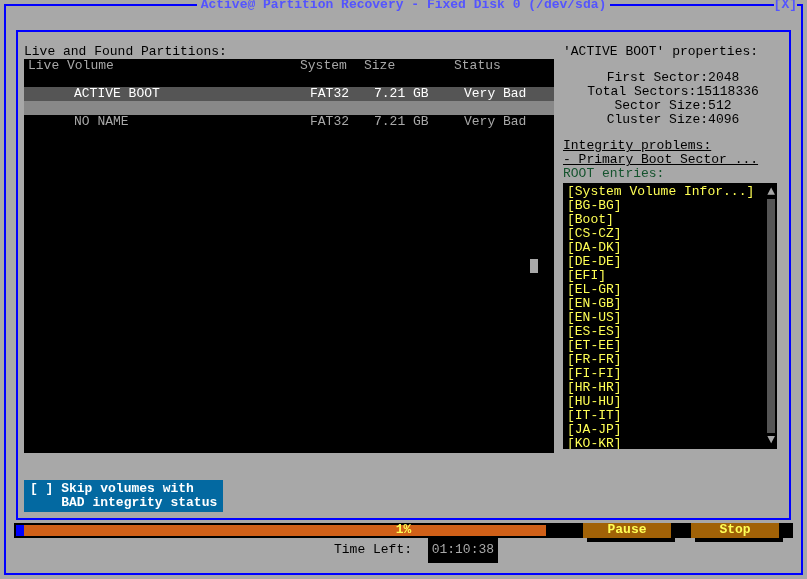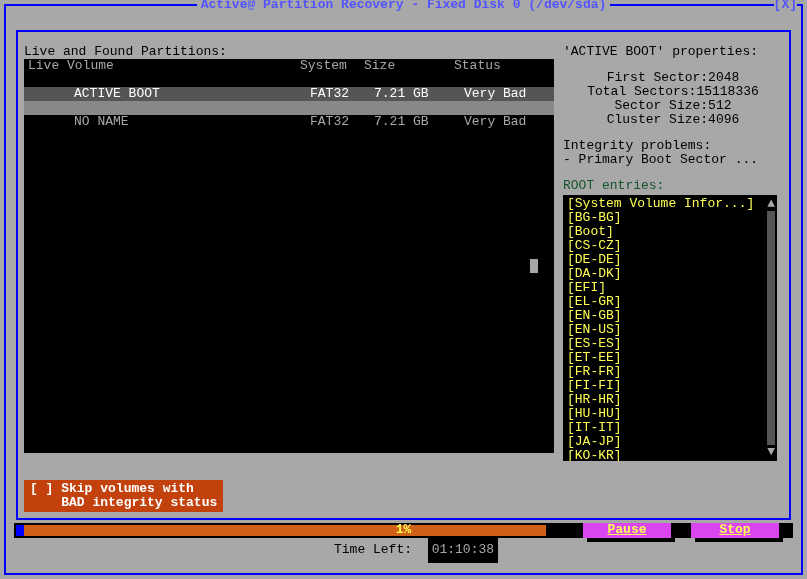--- a/index.html
+++ b/index.html
@@ -26,43 +26,43 @@
   .col-size { width:90px;}
   .col-stat { width:90px;}
   .data-row { display:flex; background:#000; color:#a8a8a8; height:14px;justify-content:flex-end;}
   .data-row.sel { background:#555; color:#fff;}
   .data-row.undersel { background:#888; color:#000;}
   .data-row .col-vol { padding-left:40px;}
   .list-body { background:#000; height:380px; position:relative;}
   .cursor-block { position:absolute; right:16px; top:186px; width:8px; height:14px; background:#a8a8a8;}
 
   
-  .skip-box { position:absolute; bottom:6px; left:6px; background:#c2410c; color:#fff; padding:2px 6px; font-weight:bold;}
+  .skip-box { position:absolute; bottom:6px; left:6px; background:#0369a1; color:#fff; padding:2px 6px; font-weight:bold;}
 
   
   .right-panel { position:absolute; right:6px; top:6px; width:220px; color:#000; }
   .prop-line { display:flex; justify-content:center; }
   .prop-line span:first-child { color:#000;}
   .prop-line span:last-child { color:#000;}
-  .integrity-problems { margin-top:12px; margin-bottom:12px;}
+  .integrity-problems { margin-top:12px; text-decoration:underline;}
   .root-entries-label { color:#14532d;}
   .root-list { background:#000; color:#ffff55; width:214px; height:266px; margin-top:2px; padding:2px 4px; overflow:hidden; position:relative;}
   .root-list div { white-space:nowrap; }
   .root-scroll-up { position:absolute; right:2px; top:2px; color:#a8a8a8;}
   .root-scroll-dn { position:absolute; right:2px; bottom:2px; color:#a8a8a8;}
   .root-scrollbar { position:absolute; right:2px; top:16px; bottom:16px; width:8px; background:#555;}
 
   
   .bottom { position:absolute; bottom:8px; left:8px; right:8px; height:42px; }
   .progress-wrap { position:relative; height:15px; background:#000; width:100%;}
   .progress-fill { position:absolute; left:2px; top:2px; height:11px; background:#d06018; width:530px;}
   .progress-blue-left { position:absolute; left:2px; top:2px; width:8px; height:11px; background:#0000ff;}
   .progress-text { position:absolute; left:0; right:0; top:0; text-align:center; color:#ffff55; font-weight:bold;}
   .time-val { background:#000; color:#a8a8a8; padding:6px 4px;}
-  .btn { position:absolute; top:0; width:88px; height:15px; background:#d946ef; color:#ffff55; text-align:center; font-weight:bold;text-decoration:underline; }
+  .btn { position:absolute; top:0; width:88px; height:15px; background:#a16207; color:#ffff55; text-align:center; font-weight:bold; }
   .btn-shadow { position:absolute; width:88px; height:15px; background:#000; }
   .btn-pause { right:122px; }
   .btn-pause-sh { right:118px; top:4px;}
   .btn-stop { right:14px; }
   .btn-stop-sh { right:10px; top:4px;}
   .time-area { position:absolute; left:320px; top:20px; color:#000;}
 </style>
 </head>
 <body>
 
@@ -135,22 +135,22 @@
         </div>
         <div class="root-entries-label">ROOT entries:</div>
         <div class="root-list">
           <span class="root-scroll-up">▲</span>
           <div class="root-scrollbar"></div>
           <span class="root-scroll-dn">▼</span>
           <div>[System Volume Infor...]</div>
           <div>[BG-BG]</div>
           <div>[Boot]</div>
           <div>[CS-CZ]</div>
+          <div>[DA-DK]</div>
           <div>[DE-DE]</div>
-          <div>[DA-DK]</div>
           <div>[EFI]</div>
           <div>[EL-GR]</div>
           <div>[EN-GB]</div>
           <div>[EN-US]</div>
           <div>[ES-ES]</div>
           <div>[ET-EE]</div>
           <div>[FR-FR]</div>
           <div>[FI-FI]</div>
           <div>[HR-HR]</div>
           <div>[HU-HU]</div>

